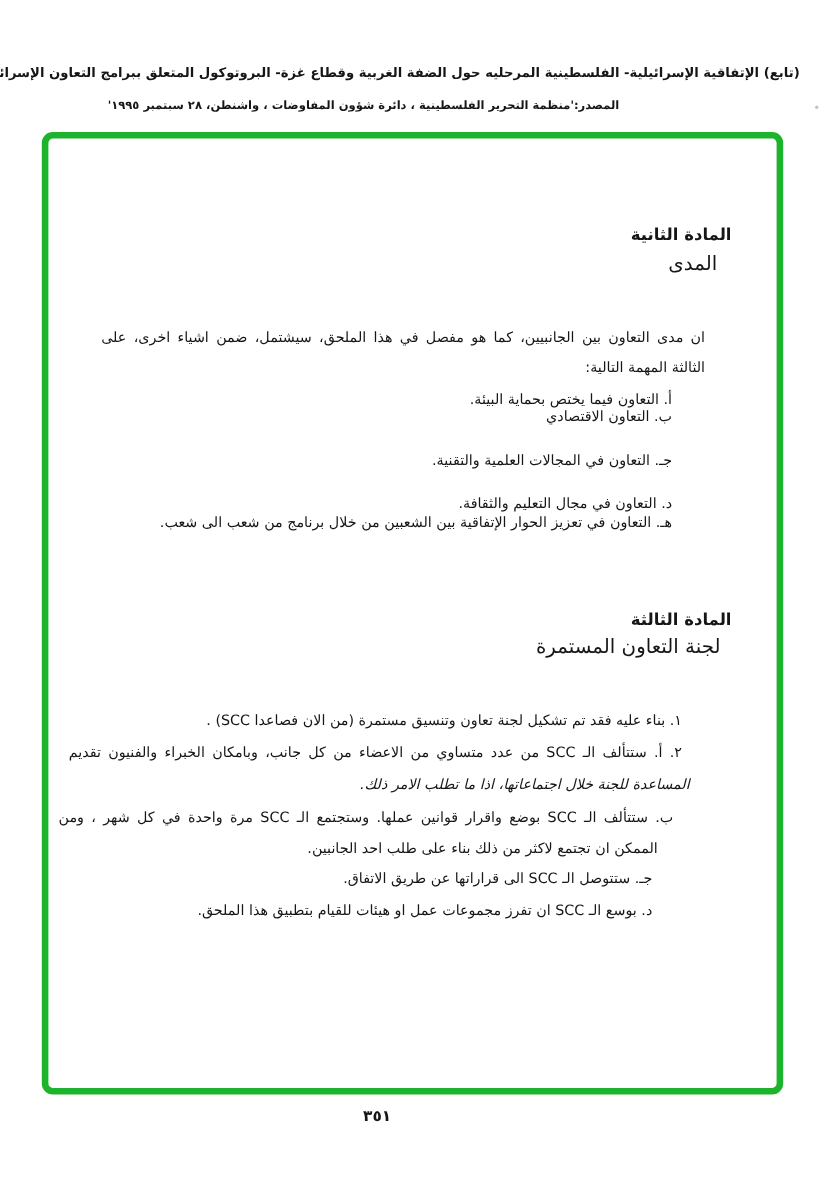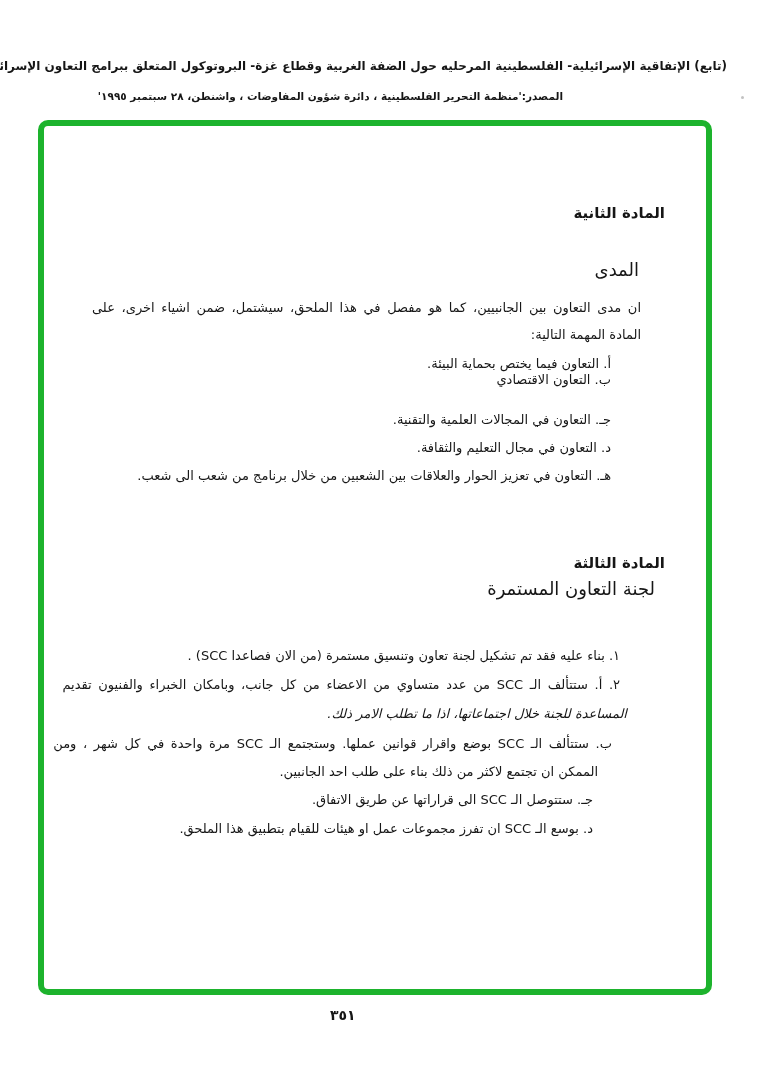--- a/index.html
+++ b/index.html
@@ -15,32 +15,32 @@
   
   .frame{
     position:absolute;left:38px;top:120px;width:674px;height:875px;
     box-sizing:border-box;border:6px solid #1db32d;border-radius:10px;
     background:transparent;
   }
   
   .art-title{font-size:15px;font-weight:bold;}
   .art-subtitle{font-size:18px;font-family:"DejaVu Serif","Liberation Serif","DejaVu Sans",serif;}
   .a2-title{top:204px;right:93px;}
-  .a2-subtitle{top:229px;right:119px;margin-top:30px;}
+  .a2-subtitle{top:229px;right:106px;}
   .a3-title{top:554px;right:93px;}
   .a3-subtitle{top:578px;right:103px;}
   
   .bodyline{font-size:13px;}
   .stretch{word-spacing:2.5px;}
   .a2-l1{top:300px;right:117px;}
   .a2-l2{top:327px;right:117px;}
   .it0{top:356px;right:147px;}
   .it1{top:372px;right:147px;}
   .it2{top:412px;right:147px;}
-  .it3{top:440px;right:147px;margin-left:44px;}
+  .it3{top:451px;right:147px;margin-left:44px;}
   .it4{top:468px;right:147px;}
   .c0{top:648px;right:138px;}
   .c1{top:677px;right:138px;}
   .c2{top:706px;right:131px;font-style:italic;}
   .c3{top:736px;right:146px;}
   .c4{top:764px;right:160px;}
   .c5{top:792px;right:165px;}
   .c6{top:821px;right:165px;}
   
   .pagenum{top:1007px;left:330px;font-size:14px;font-weight:bold;letter-spacing:3px;direction:rtl;}
@@ -52,27 +52,27 @@
 
 <div class="abs hdr1">(تابع) الإتفاقية الإسرائيلية- الفلسطينية المرحليه حول الضفة الغربية وقطاع غزة- البروتوكول المتعلق ببرامج التعاون الإسرائيلية  الفلسطينية</div>
 <div class="abs hdr2">المصدر:'منظمة التحرير الفلسطينية ، دائرة شؤون المفاوضات ، واشنطن، ٢٨ سبتمبر ١٩٩٥'</div>
 
 <div class="frame"></div>
 
 <div class="abs art-title a2-title">المادة الثانية</div>
 <div class="abs art-subtitle a2-subtitle">المدى</div>
 
 <div class="abs bodyline stretch a2-l1">ان مدى التعاون بين الجانبيين، كما هو مفصل في هذا الملحق، سيشتمل، ضمن اشياء اخرى، على</div>
-<div class="abs bodyline a2-l2">المادة المهمة التالية:</div>
+<div class="abs bodyline a2-l2">الثالثة المهمة التالية:</div>
 
 <div class="abs bodyline it0">أ.   التعاون فيما يختص بحماية البيئة.</div>
 <div class="abs bodyline it1">ب.  التعاون الاقتصادي</div>
 <div class="abs bodyline it2">جـ.  التعاون في المجالات العلمية والتقنية.</div>
 <div class="abs bodyline it3">د.   التعاون في مجال التعليم والثقافة.</div>
-<div class="abs bodyline it4">هـ.  التعاون في تعزيز الحوار والعلاقات بين الشعبين من خلال برنامج من شعب الى شعب.</div>
+<div class="abs bodyline it4">هـ.  التعاون في تعزيز الحوار الإتفاقية بين الشعبين من خلال برنامج من شعب الى شعب.</div>
 
 <div class="abs art-title a3-title">المادة الثالثة</div>
 <div class="abs art-subtitle a3-subtitle">لجنة التعاون المستمرة</div>
 
 <div class="abs bodyline c0">١.  بناء عليه فقد تم تشكيل لجنة تعاون وتنسيق مستمرة (من الان فصاعدا  SCC) .</div>
 <div class="abs bodyline stretch c1">٢. أ. ستتألف الـ SCC من عدد متساوي من الاعضاء  من كل جانب، وبامكان الخبراء والفنيون تقديم</div>
 <div class="abs bodyline c2">المساعدة للجنة خلال اجتماعاتها، اذا ما تطلب الامر ذلك.</div>
 <div class="abs bodyline stretch c3">ب. ستتألف الـ SCC بوضع واقرار قوانين عملها. وستجتمع الـ SCC مرة واحدة في كل شهر ، ومن</div>
 <div class="abs bodyline c4">الممكن ان تجتمع لاكثر من ذلك بناء على طلب احد الجانبين.</div>
 <div class="abs bodyline c5">جـ.   ستتوصل الـ SCC  الى قراراتها عن طريق الاتفاق.</div>

